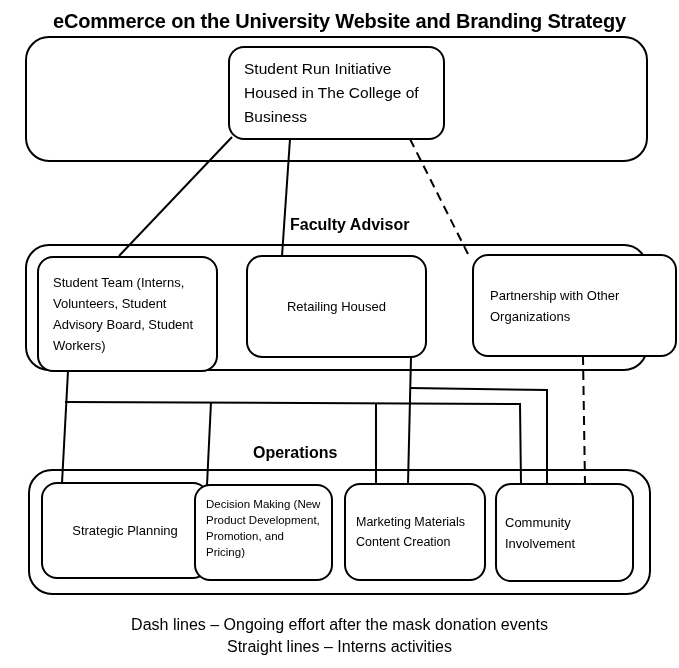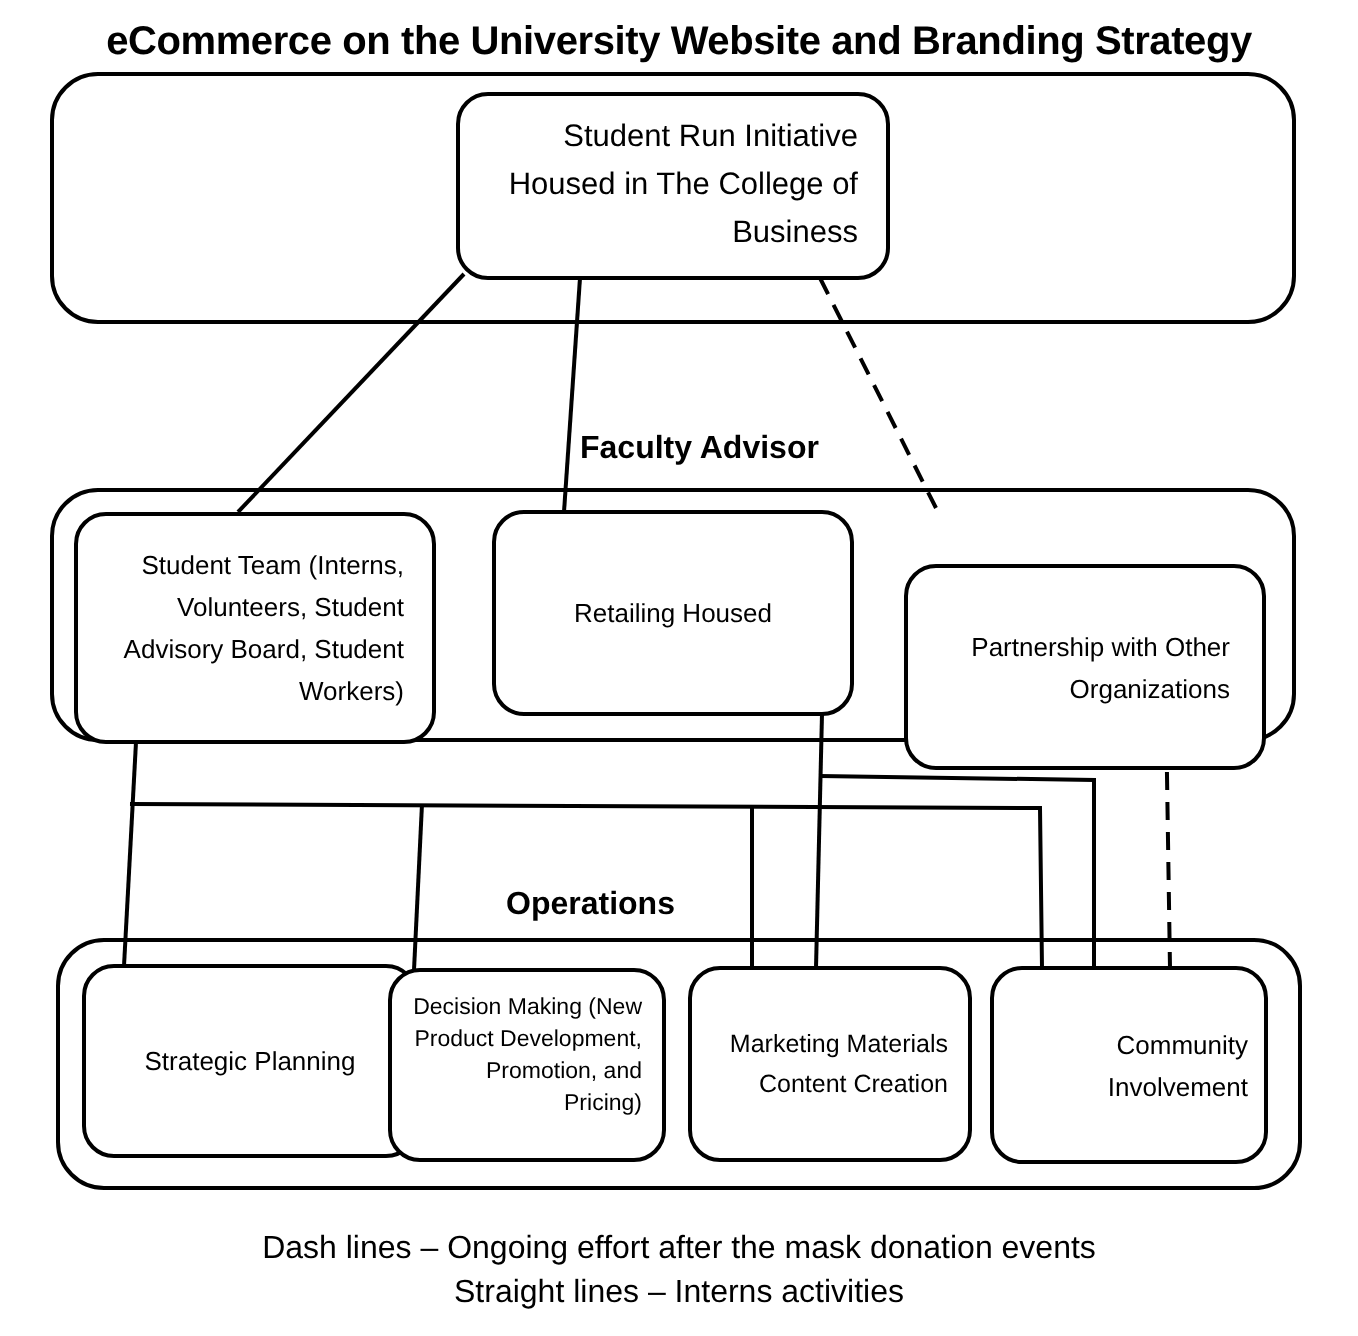--- a/index.html
+++ b/index.html
@@ -1,20 +1,20 @@
 <!DOCTYPE html>
 <html><head>
 <meta charset="utf-8">
 <style>
   html, body { margin: 0; padding: 0; background: #ffffff; }
   body { width: 679px; height: 668px; position: relative; overflow: hidden; font-family: "Liberation Sans", sans-serif; color: #000; }
   .title { position: absolute; left: 0; width: 679px; text-align: center; font-weight: bold; font-family: "Liberation Sans", sans-serif; }
   #main-title { top: 10px; font-size: 20px; letter-spacing: -0.2px; }
   .container { position: absolute; border: 2px solid #000; border-radius: 24px; box-sizing: border-box; background: transparent; }
-  .node { position: absolute; border: 2px solid #000; border-radius: 16px; box-sizing: border-box; display: flex; align-items: center; justify-content: center; text-align: right; background: #fff; }
+  .node { position: absolute; border: 2px solid #000; border-radius: 16px; box-sizing: border-box; display: flex; align-items: center; justify-content: center; text-align: left; background: #fff; }
   .node span { display: block; font-family: "Liberation Sans", sans-serif; }
   .section-label { position: absolute; font-weight: bold; font-size: 16px; background: #fff; font-family: "Liberation Sans", sans-serif; }
   .legend { position: absolute; left: 0; width: 679px; text-align: center; font-weight: normal; font-size: 16px; font-family: "Liberation Sans", sans-serif; }
   svg.connectors { position: absolute; left: 0; top: 0; width: 679px; height: 668px; pointer-events: none; }
 </style>
 </head>
 <body>
 
 <div id="main-title" class="title">eCommerce on the University Website and Branding Strategy</div>
 
@@ -52,21 +52,21 @@
 </div>
 
 <div class="section-label" style="left:288px; top:216px; padding:0 2px;">Faculty Advisor</div>
 
 <div class="node" style="left:37px; top:256px; width:181px; height:116px; font-size:13px; line-height:21px; padding:0 14px;">
   <span>Student Team (Interns, Volunteers, Student Advisory Board, Student Workers)</span>
 </div>
 <div class="node" style="left:246px; top:255px; width:181px; height:103px; font-size:13px;">
   <span>Retailing Housed</span>
 </div>
-<div class="node" style="left:452px; top:254px; width:181px; height:103px; font-size:13px; line-height:21px; padding:0 16px;margin-top:28px;">
+<div class="node" style="left:472px; top:254px; width:205px; height:103px; font-size:13px; line-height:21px; padding:0 16px;">
   <span>Partnership with Other Organizations</span>
 </div>
 
 <div class="section-label" style="left:251px; top:444px; padding:0 2px; background:transparent;">Operations</div>
 
 <div class="node" style="left:41px; top:482px; width:168px; height:97px; font-size:13px; line-height:21px; padding:4px 20px;">
   <span>Strategic Planning</span>
 </div>
 <div class="node" style="left:194px; top:484px; width:139px; height:97px; font-size:11.5px; line-height:16px; padding:0 10px; overflow:hidden; align-items:flex-start;">
   <span style="margin-top:10px;">Decision Making (New Product Development, Promotion, and Pricing)</span>

